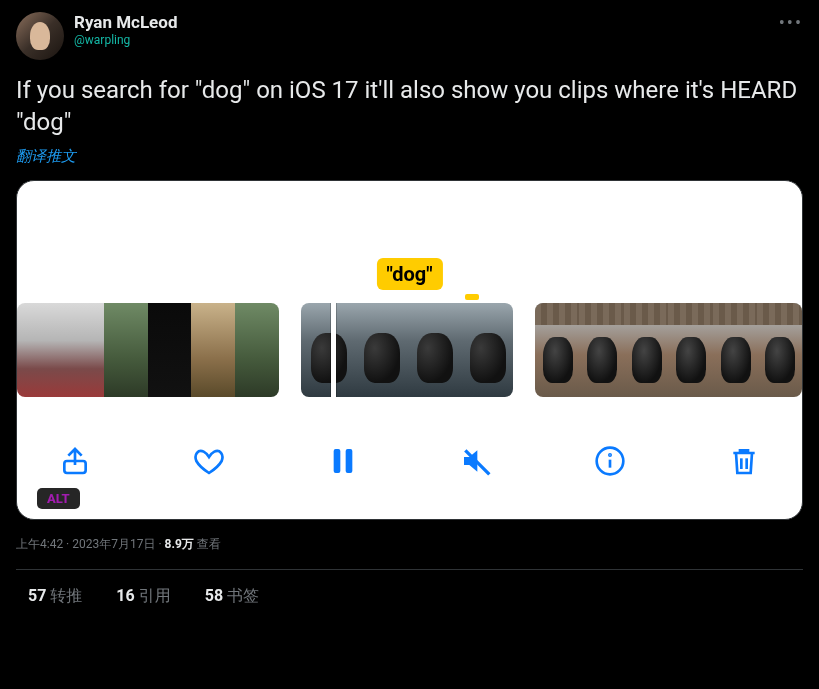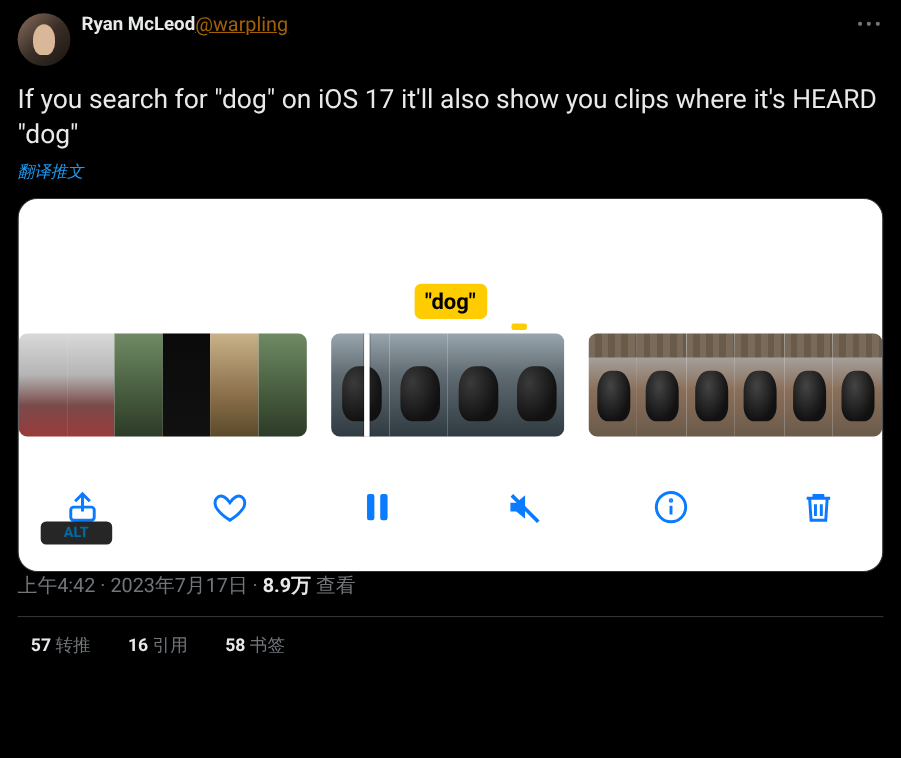--- a/index.html
+++ b/index.html
@@ -30,23 +30,23 @@
     overflow: hidden;
   }
   .avatar::after{
     content:"";
     position:absolute;
     left:14px; top:10px;
     width:20px; height:28px;
     background: #d9b89a;
     border-radius: 50% 50% 40% 40%;
   }
-  .user-block { display: flex; flex-direction: row; line-height: 1.25; }
+  .user-block { display: flex; flex-direction: column; line-height: 1.25; }
   .display-name { font-weight: 700; font-size: 17px; color: #e7e9ea; }
-  .handle { color: #a16207; font-size: 18px; text-decoration: underline; }
+  .handle { color: #14b8a6; font-size: 12px; }
   .more-icon {
     position: absolute;
     right: 0;
     top: 0;
     color: #71767b;
     font-size: 18px;
     letter-spacing: 2px;
     cursor: pointer;
   }
   .tweet-text {
@@ -166,31 +166,32 @@
     width: 36px; height: 36px;
     color: #0a7aff;
     display: flex; align-items: center; justify-content: center;
     cursor: pointer;
   }
   .tb-btn svg { width: 32px; height: 32px; stroke: #0a7aff; fill: none; stroke-width: 2; }
   .tb-btn.solid svg { fill: #0a7aff; stroke: none; }
   .alt-badge {
     position: absolute;
     left: 20px;
-    bottom: 24px;
+    bottom: 10px;
     background: rgba(0,0,0,.85);
-    color: #0369a1;
+    color: #a21caf;
     font-weight: 800;
     font-size: 13px;
-    padding: 3px 21px;
+    padding: 3px 10px;
     border-radius: 5px;
   }
   .meta-line {
+    margin-top: 16px;
     color: #71767b;
-    font-size: 18px;
+    font-size: 12px;
   }
   .meta-line b { color: #e7e9ea; font-weight: 700; }
   .divider {
     height: 1px;
     background: #2f3336;
     margin: 16px 0 0 0;
   }
   .stats {
     display: flex;
     gap: 22px;

